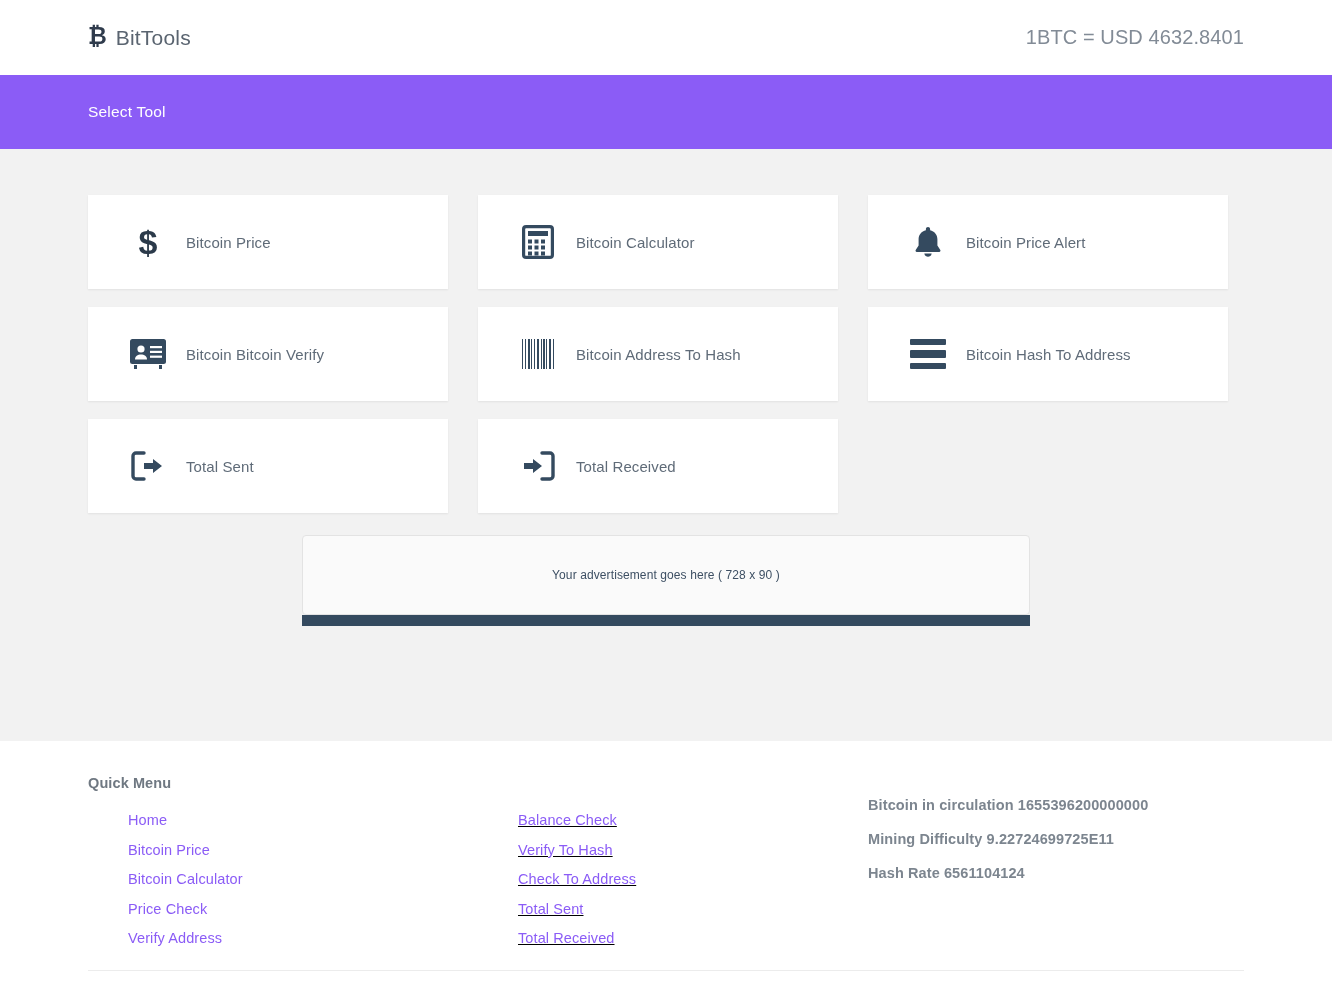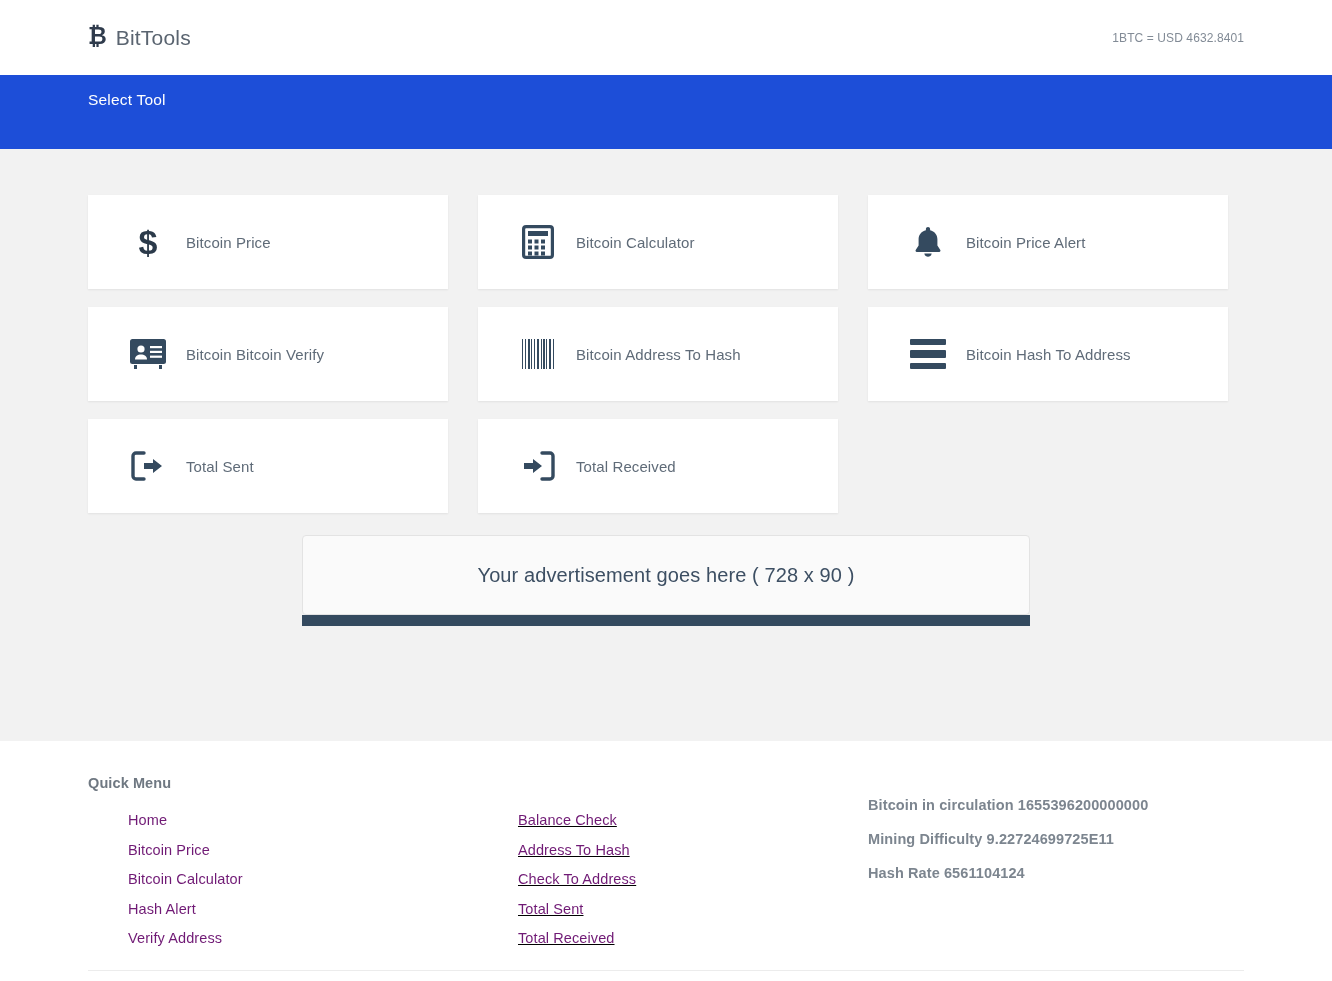--- a/index.html
+++ b/index.html
@@ -32,31 +32,31 @@
     line-height: 1;
     position: relative;
     top: -1px;
   }
   .brand-name {
     font-size: 21px;
     color: #5a6470;
     letter-spacing: 0.2px;
   }
   .ticker {
-    font-size: 12px;
+    font-size: 20px;
     color: #828b96;
     letter-spacing: 0.1px;
   }
 
   
   .navbar {
     height: 74px;
-    background: #1d4ed8;
-    display: flex;
-    align-items: flex-start;
+    background: #8b5cf6;
+    display: flex;
+    align-items: center;
     padding: 16px 88px;
   }
   .navbar-title {
     color: #ffffff;
     font-size: 15.5px;
     letter-spacing: 0.2px;
   }
 
   
   .main {
@@ -127,21 +127,21 @@
   .ad-box {
     background: #fafafa;
     border: 1px solid #e3e3e3;
     border-radius: 4px;
     height: 80px;
     display: flex;
     align-items: center;
     justify-content: center;
   }
   .ad-text {
-    font-size: 20px;
+    font-size: 12px;
     color: #3d4f63;
     letter-spacing: 0.1px;
   }
   .ad-bar {
     height: 11px;
     background: #344a5f;
     width: 728px;
     margin-top: 0px;
   }
 
@@ -163,21 +163,21 @@
     font-size: 14.5px;
     color: #6f7882;
     margin-bottom: 21px;
     letter-spacing: 0.1px;
     font-weight: bold;
   }
   .footer-list { list-style: none; margin: 0; padding: 0 0 0 40px; }
   .footer-list.no-indent { padding-left: 0; text-decoration: underline; }
   .footer-list li {
     font-size: 14.5px;
-    color: #701a75;
+    color: #8b5cf6;
     margin-bottom: 13.5px;
     letter-spacing: 0.1px;
     cursor: pointer;
   }
   .col-2 { padding-top: 37px; }
   .col-3 { padding-top: 22px; }
   .stat-line {
     font-size: 14.5px;
     color: #7c858f;
     margin-bottom: 18px;
@@ -331,29 +331,29 @@
 
 <div class="footer">
   <div class="footer-top">
 
     <div class="footer-col col-1">
       <div class="quick-title">Quick Menu</div>
       <ul class="footer-list">
         <li>Home</li>
         <li>Bitcoin Price</li>
         <li>Bitcoin Calculator</li>
-        <li>Hash Alert</li>
+        <li>Price Check</li>
         <li>Verify Address</li>
       </ul>
     </div>
 
     <div class="footer-col col-2">
       <ul class="footer-list no-indent">
         <li>Balance Check</li>
-        <li>Address To Hash</li>
+        <li>Verify To Hash</li>
         <li>Check To Address</li>
         <li>Total Sent</li>
         <li>Total Received</li>
       </ul>
     </div>
 
     <div class="footer-col col-3">
       <div class="stat-line">Bitcoin in circulation 1655396200000000</div>
       <div class="stat-line">Mining Difficulty 9.22724699725E11</div>
       <div class="stat-line">Hash Rate 6561104124</div>

